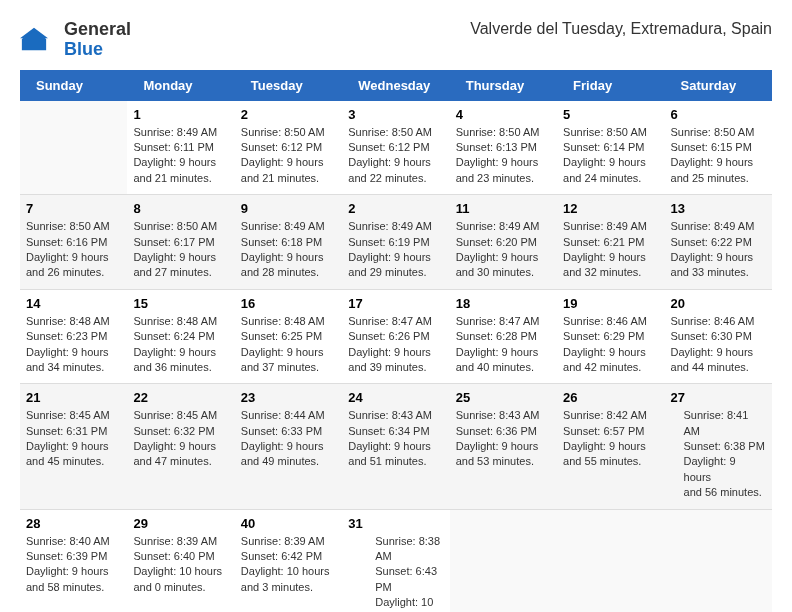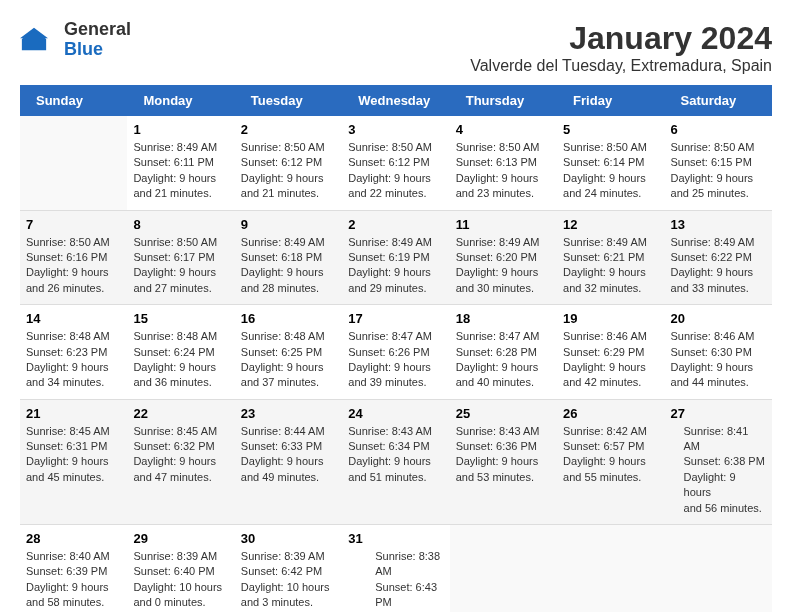--- a/index.html
+++ b/index.html
@@ -96,21 +96,20 @@
     <svg class="logo-icon" viewBox="0 0 30 30" xmlns="http://www.w3.org/2000/svg">
       <polygon points="15,4 28,14 28,26 2,26 2,14" fill="#1a6bbf"></polygon>
       <polygon points="15,2 30,13 26,13 15,6 4,13 0,13" fill="#1a6bbf"></polygon>
     </svg>
     <div class="logo-text">
       <div class="logo-general">General</div>
       <div class="logo-blue">Blue</div>
     </div>
   </div>
   <div class="title-block">
-    <div class="main-title">January 2024</div>
     <div class="subtitle">Valverde del Tuesday, Extremadura, Spain</div>
   </div>
 </div>
 
 <table>
   <thead>
     <tr>
     <th>Sunday</th>
         <th>Monday</th>
         <th>Tuesday</th>
@@ -328,21 +327,21 @@
 and 58 minutes.</div>
         </td>
         <td>
           <span class="day-number">29</span>
           <div class="day-info" style="white-space: pre-line;">Sunrise: 8:39 AM
 Sunset: 6:40 PM
 Daylight: 10 hours
 and 0 minutes.</div>
         </td>
         <td>
-          <span class="day-number">30</span>
+          <span class="day-number">40</span>
           <div class="day-info" style="white-space: pre-line;">Sunrise: 8:39 AM
 Sunset: 6:42 PM
 Daylight: 10 hours
 and 3 minutes.</div>
         </td>
         <td>
           <span class="day-number">31</span>
           <div class="day-info" style="white-space: pre-line; margin-left: 27px;">Sunrise: 8:38 AM
 Sunset: 6:43 PM
 Daylight: 10 hours

